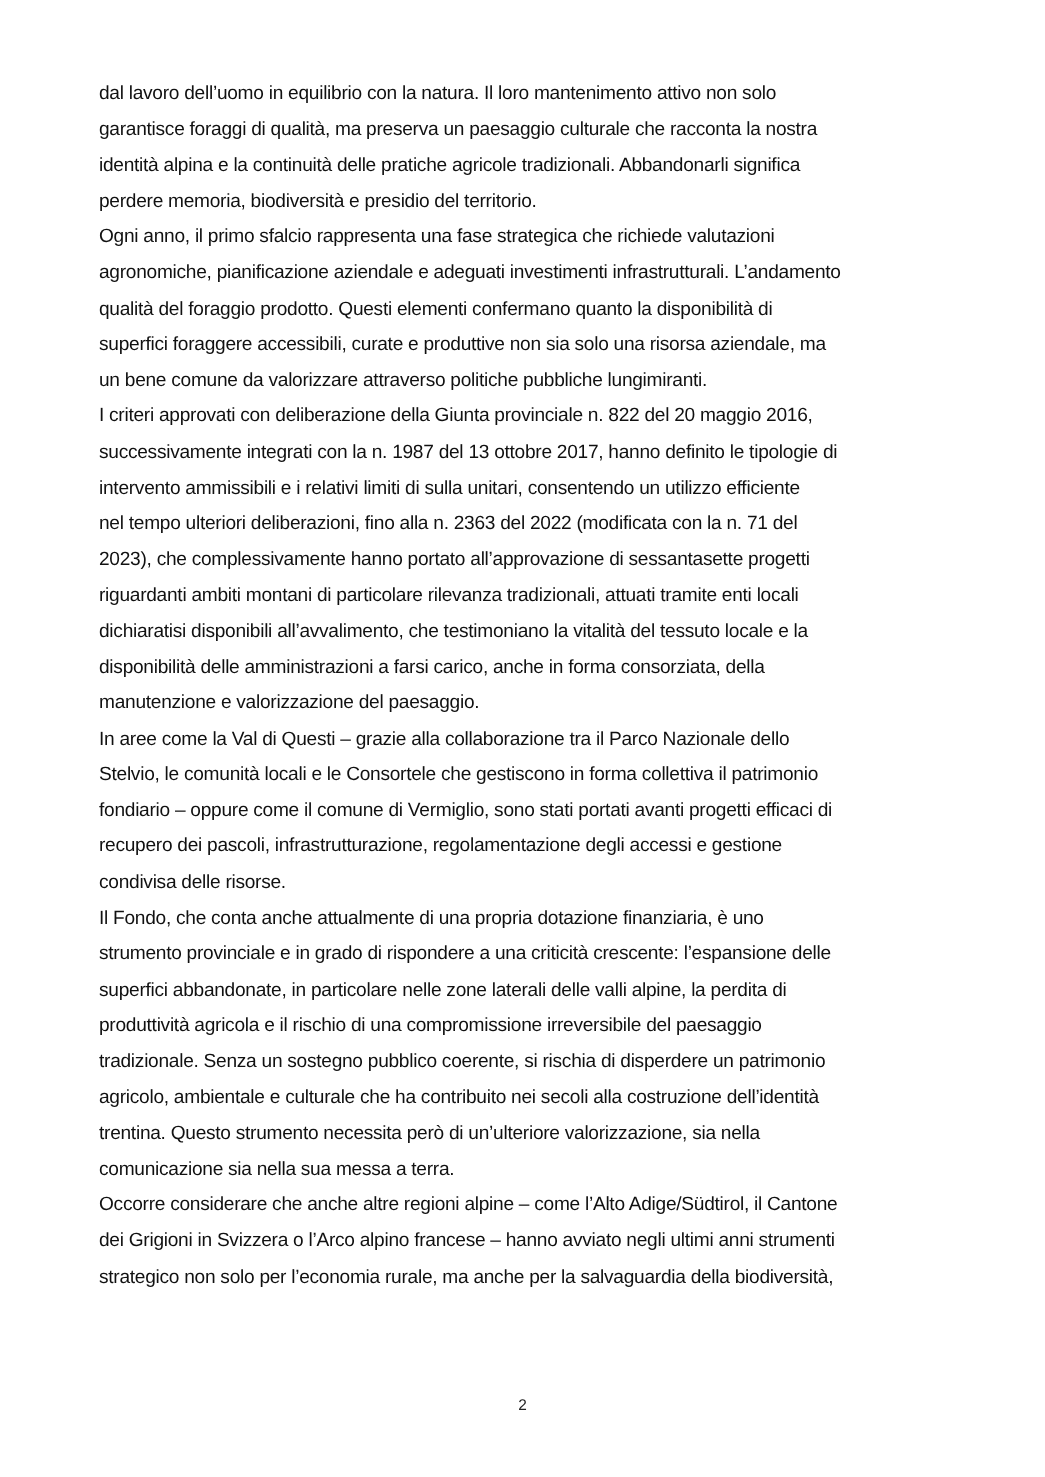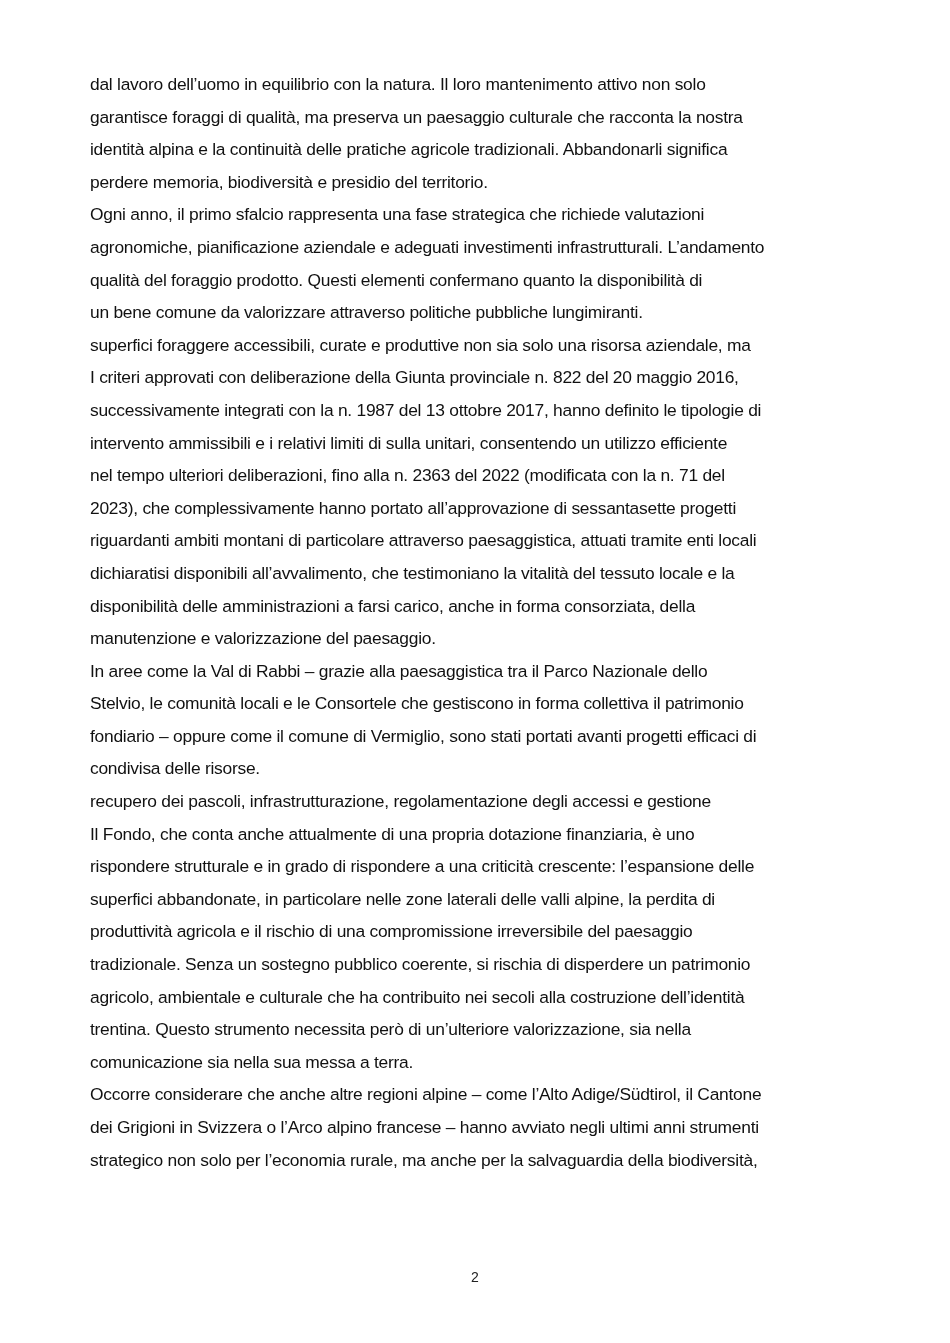--- a/index.html
+++ b/index.html
@@ -24,44 +24,44 @@
   <div>
     <span class="line">dal lavoro dell’uomo in equilibrio con la natura. Il loro mantenimento attivo non solo</span>
     <span class="line">garantisce foraggi di qualità, ma preserva un paesaggio culturale che racconta la nostra</span>
     <span class="line">identità alpina e la continuità delle pratiche agricole tradizionali. Abbandonarli significa</span>
     <span class="line">perdere memoria, biodiversità e presidio del territorio.</span>
   </div>
   <div>
     <span class="line">Ogni anno, il primo sfalcio rappresenta una fase strategica che richiede valutazioni</span>
     <span class="line">agronomiche, pianificazione aziendale e adeguati investimenti infrastrutturali. L’andamento</span>
     <span class="line">qualità del foraggio prodotto. Questi elementi confermano quanto la disponibilità di</span>
+    <span class="line">superfici foraggere accessibili, curate e produttive non sia solo una risorsa aziendale, ma</span>
     <span class="line">un bene comune da valorizzare attraverso politiche pubbliche lungimiranti.</span>
-    <span class="line">superfici foraggere accessibili, curate e produttive non sia solo una risorsa aziendale, ma</span>
   </div>
   <div>
     <span class="line">I criteri approvati con deliberazione della Giunta provinciale n. 822 del 20 maggio 2016,</span>
     <span class="line">successivamente integrati con la n. 1987 del 13 ottobre 2017, hanno definito le tipologie di</span>
     <span class="line">intervento ammissibili e i relativi limiti di sulla unitari, consentendo un utilizzo efficiente</span>
     <span class="line">nel tempo ulteriori deliberazioni, fino alla n. 2363 del 2022 (modificata con la n. 71 del</span>
     <span class="line">2023), che complessivamente hanno portato all’approvazione di sessantasette progetti</span>
-    <span class="line">riguardanti ambiti montani di particolare attraverso paesaggistica, attuati tramite enti locali</span>
+    <span class="line">riguardanti ambiti montani di particolare rilevanza tradizionali, attuati tramite enti locali</span>
     <span class="line">dichiaratisi disponibili all’avvalimento, che testimoniano la vitalità del tessuto locale e la</span>
     <span class="line">disponibilità delle amministrazioni a farsi carico, anche in forma consorziata, della</span>
     <span class="line">manutenzione e valorizzazione del paesaggio.</span>
   </div>
   <div>
-    <span class="line">In aree come la Val di Rabbi – grazie alla paesaggistica tra il Parco Nazionale dello</span>
+    <span class="line">In aree come la Val di Questi – grazie alla collaborazione tra il Parco Nazionale dello</span>
     <span class="line">Stelvio, le comunità locali e le Consortele che gestiscono in forma collettiva il patrimonio</span>
     <span class="line">fondiario – oppure come il comune di Vermiglio, sono stati portati avanti progetti efficaci di</span>
+    <span class="line">recupero dei pascoli, infrastrutturazione, regolamentazione degli accessi e gestione</span>
     <span class="line">condivisa delle risorse.</span>
-    <span class="line">recupero dei pascoli, infrastrutturazione, regolamentazione degli accessi e gestione</span>
   </div>
   <div>
     <span class="line">Il Fondo, che conta anche attualmente di una propria dotazione finanziaria, è uno</span>
-    <span class="line">rispondere strutturale e in grado di rispondere a una criticità crescente: l’espansione delle</span>
+    <span class="line">strumento provinciale e in grado di rispondere a una criticità crescente: l’espansione delle</span>
     <span class="line">superfici abbandonate, in particolare nelle zone laterali delle valli alpine, la perdita di</span>
     <span class="line">produttività agricola e il rischio di una compromissione irreversibile del paesaggio</span>
     <span class="line">tradizionale. Senza un sostegno pubblico coerente, si rischia di disperdere un patrimonio</span>
     <span class="line">agricolo, ambientale e culturale che ha contribuito nei secoli alla costruzione dell’identità</span>
     <span class="line">trentina. Questo strumento necessita però di un’ulteriore valorizzazione, sia nella</span>
     <span class="line">comunicazione sia nella sua messa a terra.</span>
   </div>
   <div>
     <span class="line">Occorre considerare che anche altre regioni alpine – come l’Alto Adige/Südtirol, il Cantone</span>
     <span class="line">dei Grigioni in Svizzera o l’Arco alpino francese – hanno avviato negli ultimi anni strumenti</span>

